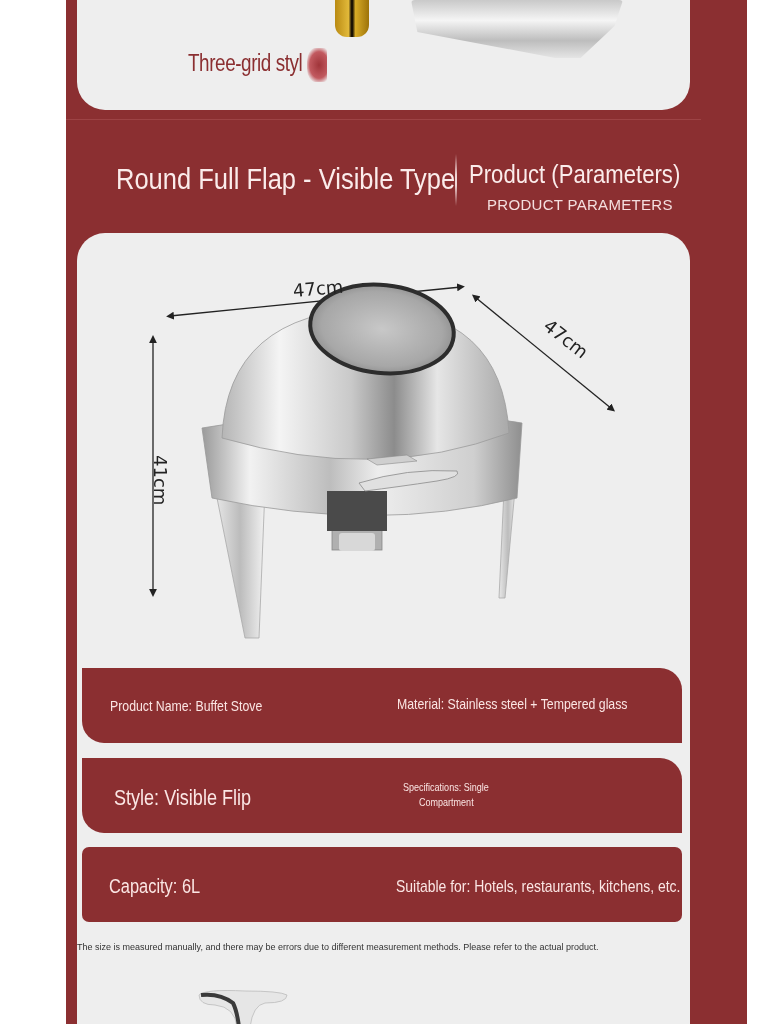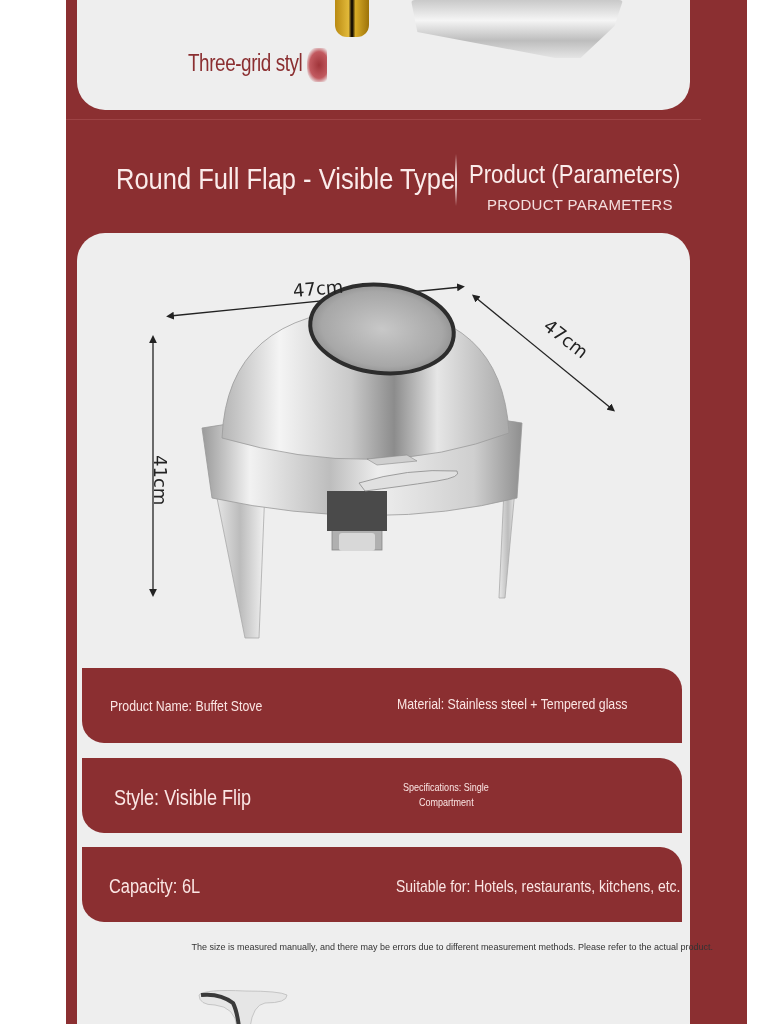--- a/index.html
+++ b/index.html
@@ -68,27 +68,26 @@
     position: absolute; left: 5px; width: 600px; height: 75px;
     background: #8b2f31; border-radius: 0 22px 0 22px;
   }
   .info-bar .txt {
     position: absolute; color: #fbe6e4; white-space: nowrap;
     font-family: "Liberation Sans Narrow", "Liberation Sans", sans-serif;
     transform: scaleX(0.82); transform-origin: left center;
   }
   .bar1 { top: 435px; }
   .bar2 { top: 525px; }
-  .bar3 { top: 614px; }
+  .bar3 { top: 614px; border-radius: 7px; }
 
   .note {
-    position: absolute; left: 0; top: 709px; width: 613px; text-align: right;
+    position: absolute; left: 0; top: 709px; width: 613px; text-align: left;
     font-size: 9px; color: #333; white-space: nowrap;
     font-family: "Liberation Sans Narrow", "Liberation Sans", sans-serif;
-    margin-left: 23px;
   }
   .t-handle { position: absolute; left: 118px; top: 754px; width: 100px; height: 40px; }
 </style>
 </head>
 <body>
 
 <div class="page">
 
   <div class="panel-top">
     <div class="gold-handle"></div>

